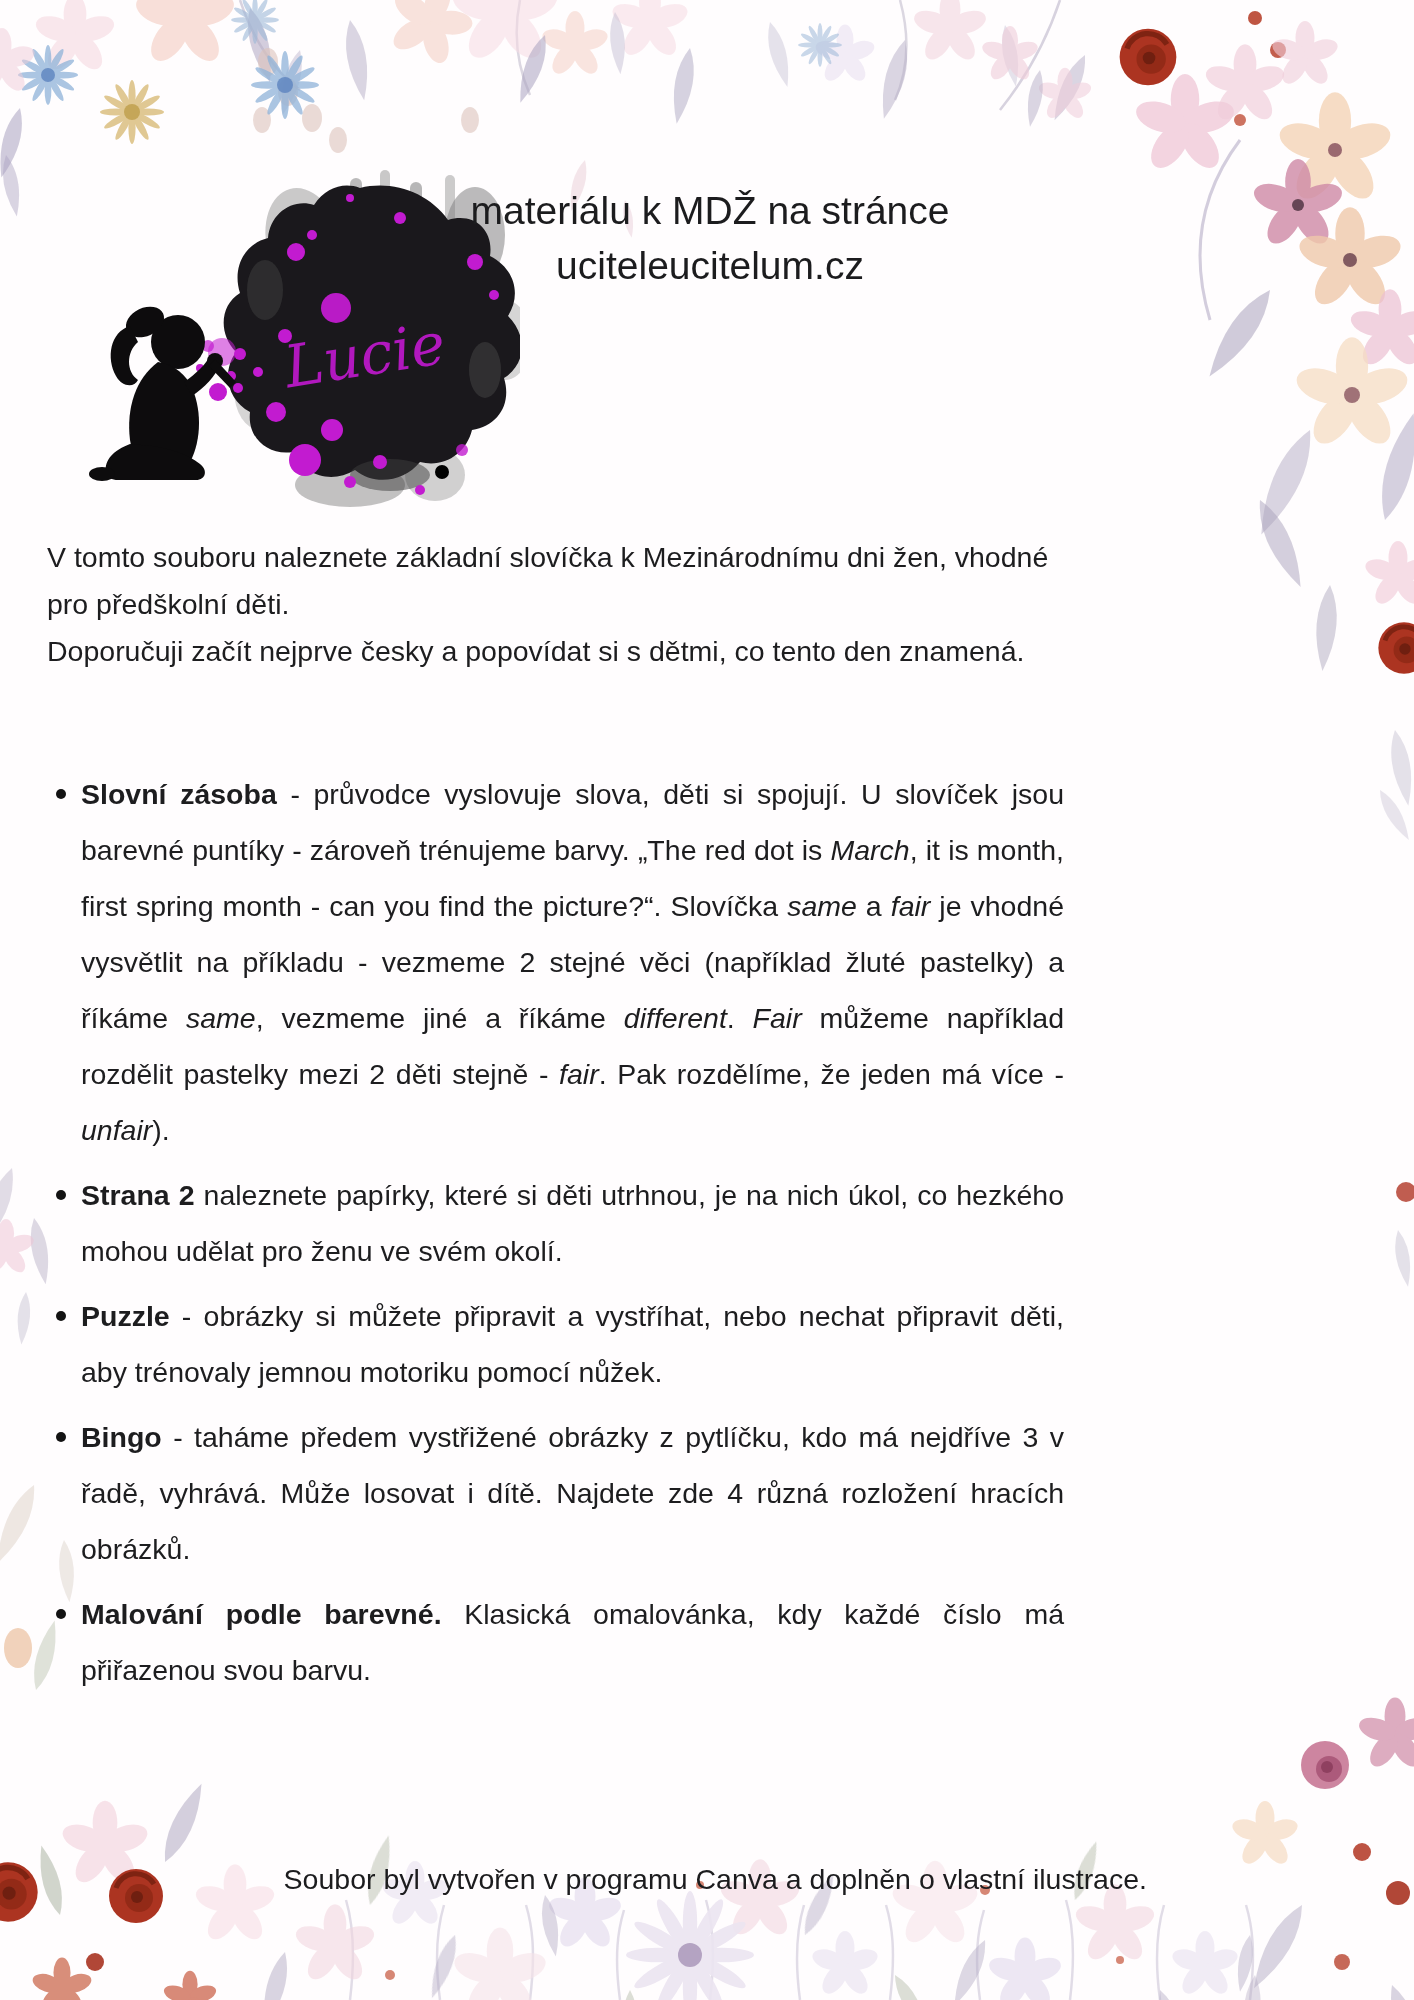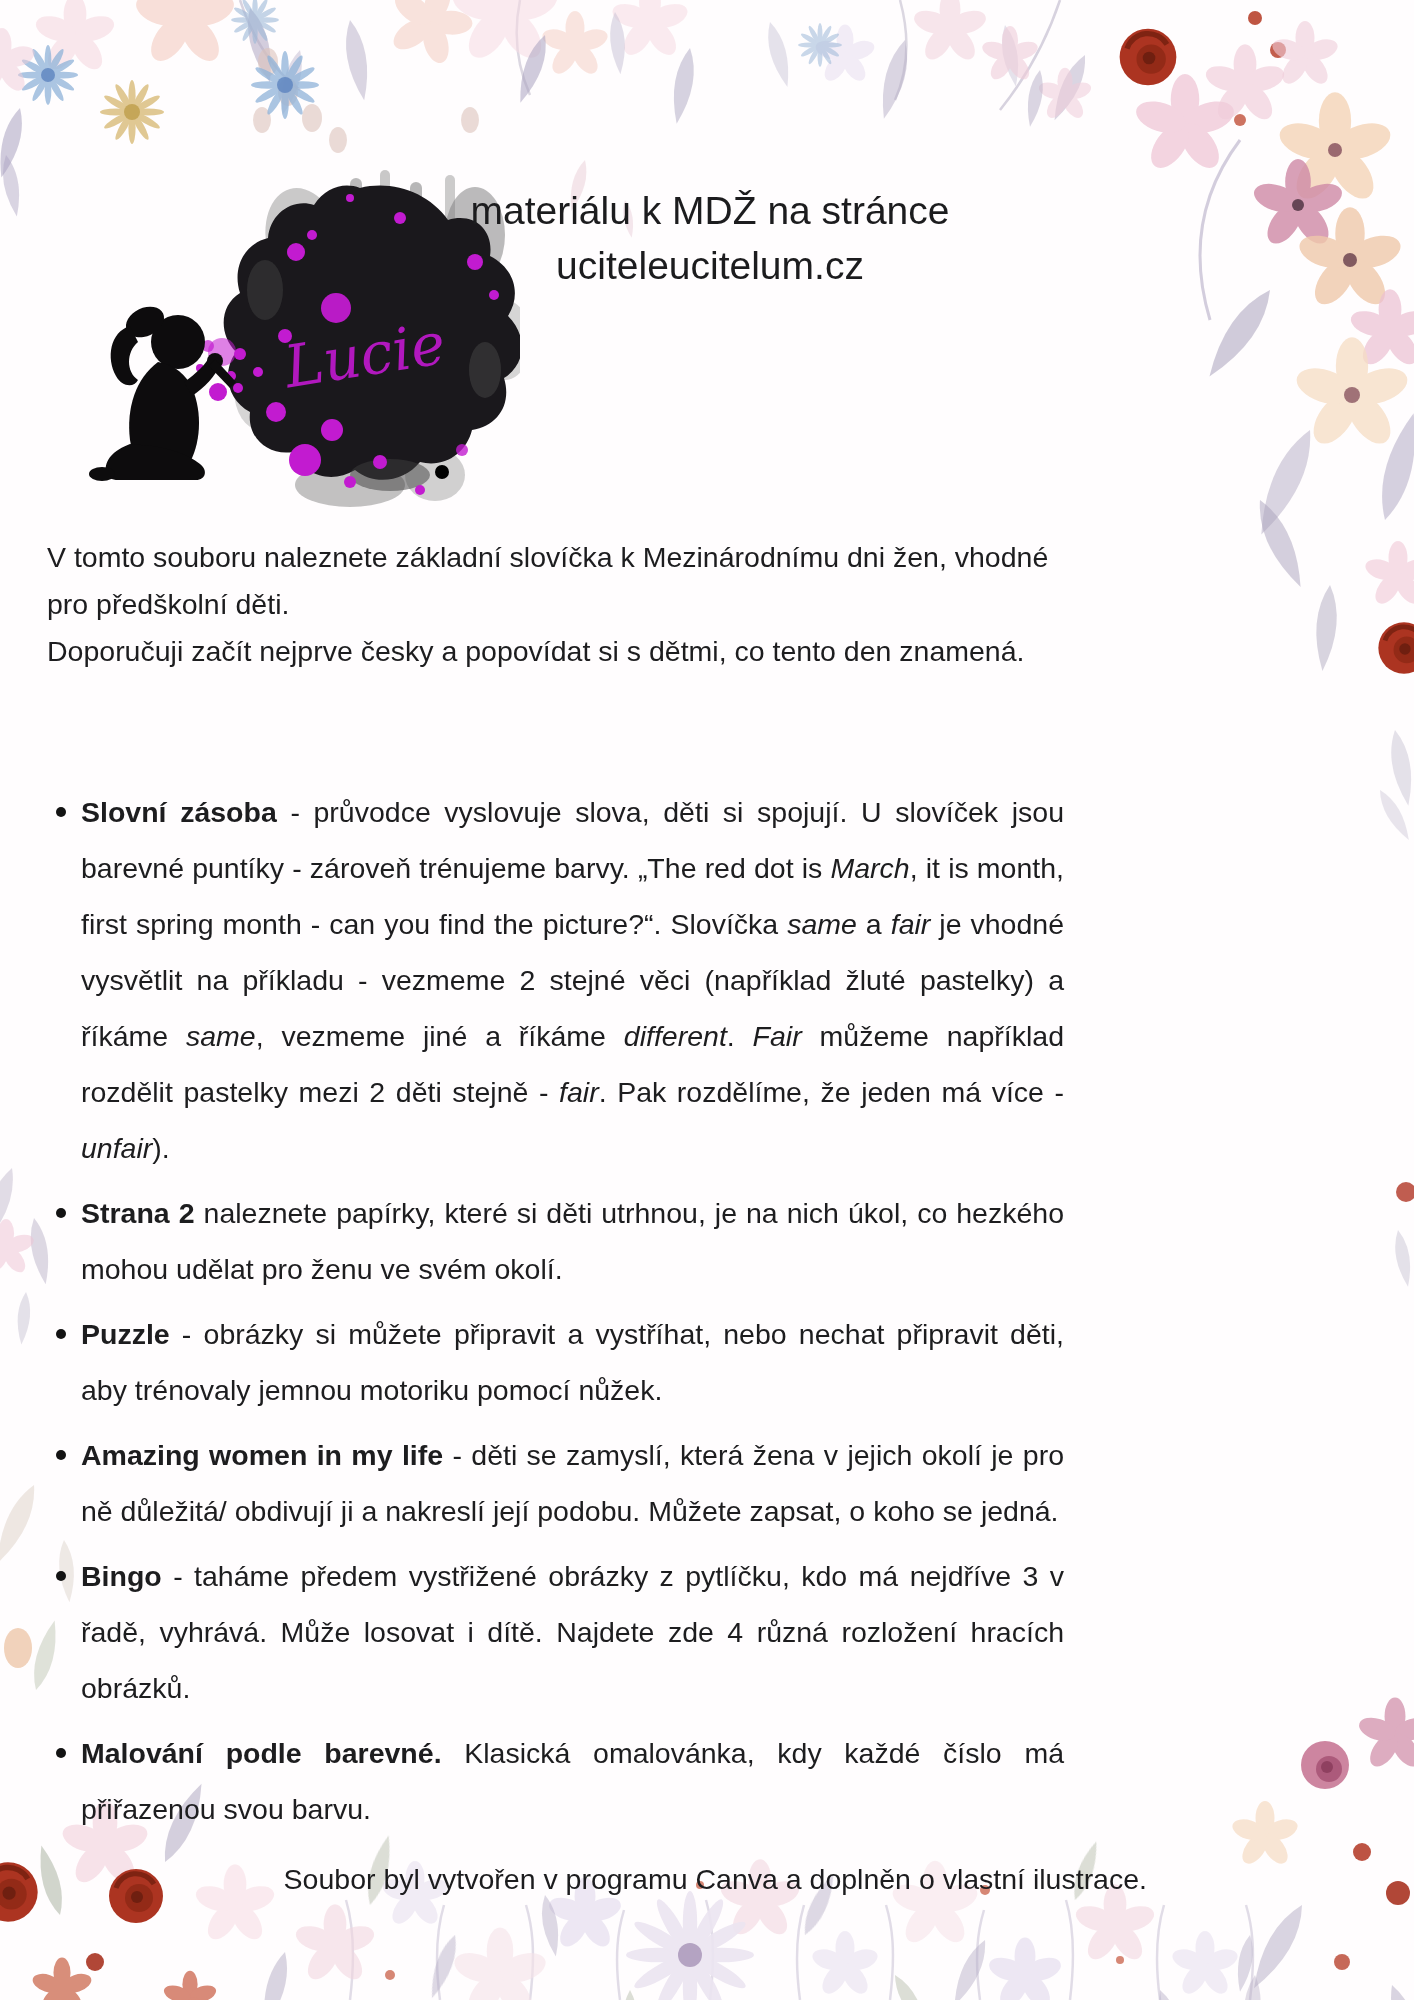--- a/index.html
+++ b/index.html
@@ -6,21 +6,21 @@
   .page{position:relative;width:1414px;height:2000px;margin:0 auto;background:#fffdfe;
         overflow:hidden;font-family:"Liberation Sans",sans-serif;color:#1d1d1f;}
   .bg{position:absolute;left:0;top:0;z-index:0;}
   .logo{position:absolute;left:50px;top:130px;z-index:1;}
   .head{position:absolute;left:380px;top:138px;width:660px;text-align:center;z-index:2;}
   .head h1{margin:0;font-size:62px;line-height:80px;font-weight:700;color:#0f0f10;letter-spacing:-1px;}
   .sub{margin:0;font-size:39px;line-height:55px;color:#1c1c1e;}
   .sub.first{margin-top:45px;}
   .intro{position:absolute;left:47px;top:534px;width:1046px;font-size:28.5px;line-height:47px;z-index:2;}
   .intro p{margin:0;}
-  .blist{position:absolute;left:50px;top:784px;width:1014px;margin:0;padding:0;list-style:none;z-index:2;}
+  .blist{position:absolute;left:50px;top:766px;width:1014px;margin:0;padding:0;list-style:none;z-index:2;}
   .blist li{display:flex;align-items:flex-start;margin:0 0 9px 0;}
   .dot{flex:0 0 auto;width:10px;height:10px;border-radius:50%;background:#131313;margin:23px 15px 0 6px;}
   .bt{margin:0;flex:1;font-size:28.5px;line-height:56px;text-align:justify;}
   .bt .b{font-weight:700;}
   .bt .i{font-style:italic;}
   .footer{position:absolute;left:47px;top:1858px;width:1100px;margin:0;font-size:28.5px;line-height:42px;z-index:2;color:#1c1c1e;text-align:right;}
 </style>
 </head>
 <body>
 
@@ -305,24 +305,20 @@
     <li>
       <span class="dot"></span>
       <p class="bt"><span class="b">Strana 2</span><span> naleznete papírky, které si děti utrhnou, je na nich úkol, co hezkého mohou udělat pro ženu ve svém okolí.</span></p>
     </li>
     <li>
       <span class="dot"></span>
       <p class="bt"><span class="b">Puzzle</span><span> - obrázky si můžete připravit a vystříhat, nebo nechat připravit děti, aby trénovaly jemnou motoriku pomocí nůžek.</span></p>
     </li>
     <li>
       <span class="dot"></span>
-      <p class="bt"><span class="b">Amazing women in my life</span><span> - děti se zamyslí, která žena v jejich okolí je pro ně důležitá/ obdivují ji a nakreslí její podobu. Můžete zapsat, o koho se jedná.</span></p>
-    </li>
-    <li>
-      <span class="dot"></span>
       <p class="bt"><span class="b">Bingo</span><span> - taháme předem vystřižené obrázky z pytlíčku, kdo má nejdříve 3 v řadě, vyhrává. Může losovat i dítě. Najdete zde 4 různá rozložení hracích obrázků.</span></p>
     </li>
     <li>
       <span class="dot"></span>
       <p class="bt"><span class="b">Malování podle barevné.</span><span> Klasická omalovánka, kdy každé číslo má přiřazenou svou barvu.</span></p>
     </li>
   </ul>
 
   <p class="footer">Soubor byl vytvořen v programu Canva a doplněn o vlastní ilustrace.</p>
 

